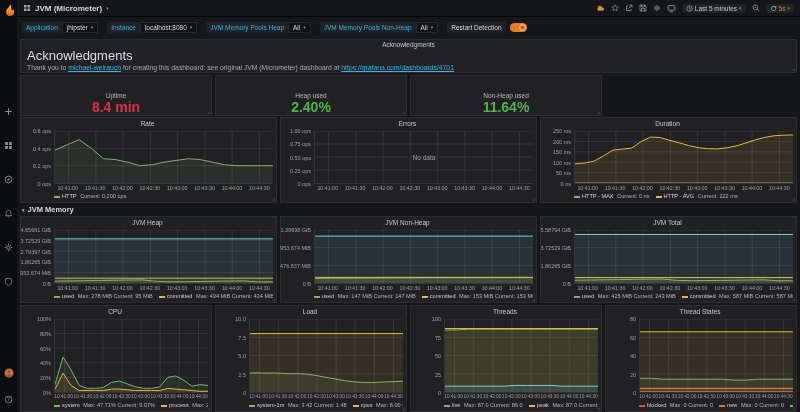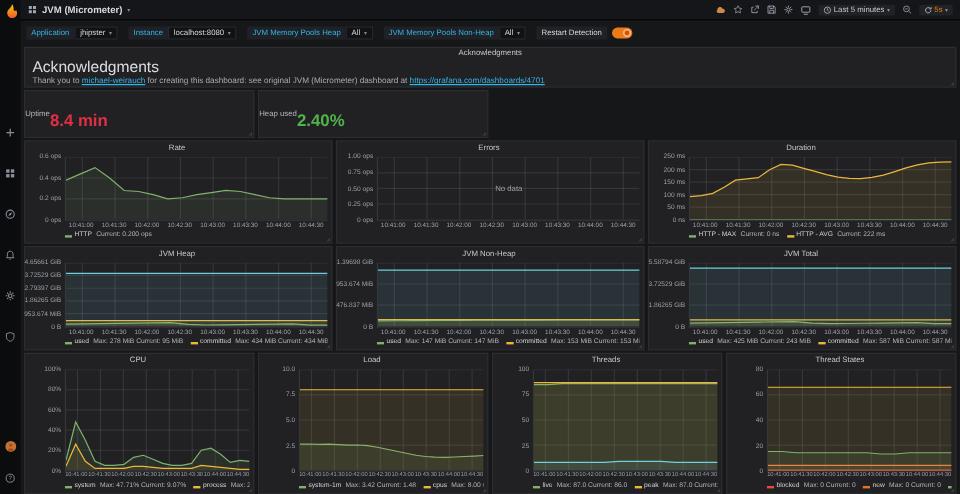--- a/index.html
+++ b/index.html
@@ -46,21 +46,21 @@
 
   .row-header { height: 9px; display: flex; align-items: center; gap: 3px; font-size: 7.5px; font-weight: bold; color: #d8d9da; padding-left: 2px; cursor: pointer; flex: none; }
   .chev { font-size: 5px; color: #9fa7b3; }
 
   .row { display: grid; gap: 3px; flex: none; }
   .stats-row { grid-template-columns: repeat(4, 1fr); height: 40px; }
   .io-row   { grid-template-columns: repeat(3, 1fr); height: 86px; }
   .mem-row  { grid-template-columns: repeat(3, 1fr); height: 87px; }
   .misc-row { grid-template-columns: repeat(4, 1fr); flex: 1; min-height: 0; }
 
-  .stat-panel { display: flex; flex-direction: row; align-items: flex-start; padding-top: 16px; }
+  .stat-panel { display: flex; flex-direction: column; align-items: center; padding-top: 16px; }
   .stat-title { font-size: 6.5px; color: #b4b7bc; cursor: pointer; }
   .stat-value { flex: 1; display: flex; align-items: center; font-size: 14px; font-weight: bold; }
 
   .graph-panel { display: flex; flex-direction: column; padding: 1px 3px 1px 1px; min-height: 0; min-width: 0; }
   .graph-body { flex: 1; display: flex; min-height: 0; padding-top: 3px; }
   .y-labels { width: 32px; position: relative; flex: none; }
   .ytick { position: absolute; right: 3px; transform: translateY(-50%); font-size: 5.5px; color: #9aa0a8; white-space: nowrap; }
   .plot { flex: 1; position: relative; border-left: 1px solid #35363a; border-bottom: 1px solid #35363a; min-width: 0; }
   .plot svg { position: absolute; left: 0; top: 0; width: 100%; height: 100%; display: block; }
   .no-data { position: absolute; inset: 0; display: flex; align-items: center; justify-content: center; font-size: 6.5px; color: #9aa0a8; }
@@ -252,20 +252,24 @@
 
       <div class="row stats-row">
         <section class="panel stat-panel">
           <div class="stat-title">Uptime</div>
           <div class="stat-value" style="color: rgb(224, 47, 68);">8.4 min</div>
         </section>
         <section class="panel stat-panel">
           <div class="stat-title">Heap used</div>
           <div class="stat-value" style="color: rgb(80, 180, 74);">2.40%</div>
         </section>
+        <section class="panel stat-panel">
+          <div class="stat-title">Non-Heap used</div>
+          <div class="stat-value" style="color: rgb(80, 180, 74);">11.64%</div>
+        </section>
       </div>
 
       <div class="row io-row">
         <section class="panel graph-panel">
           <div class="panel-title">Rate</div>
           <div class="graph-body">
               <div class="y-labels">
                 <div class="ytick" style="top: 100%;">0 ops</div>
                 <div class="ytick" style="top: 66.6667%;">0.2 ops</div>
                 <div class="ytick" style="top: 33.3333%;">0.4 ops</div>
@@ -398,20 +402,24 @@
               </span>
               <span class="legend-item">
                 <i class="swatch" style="background: rgb(234, 184, 57);"></i>
                 <b>HTTP - AVG</b>
                 <span>&nbsp;Current: 222 ms</span>
               </span>
             </div>
         </section>
       </div>
 
+      <div class="row-header">
+        <span class="chev">▾</span>
+        <span>JVM Memory</span>
+      </div>
       <div class="row mem-row">
         <section class="panel graph-panel">
           <div class="panel-title">JVM Heap</div>
           <div class="graph-body">
               <div class="y-labels">
                 <div class="ytick" style="top: 100%;">0 B</div>
                 <div class="ytick" style="top: 80.0001%;">953.674 MiB</div>
                 <div class="ytick" style="top: 60.0002%;">1.86265 GiB</div>
                 <div class="ytick" style="top: 40.0004%;">2.79397 GiB</div>
                 <div class="ytick" style="top: 20.0004%;">3.72529 GiB</div>

